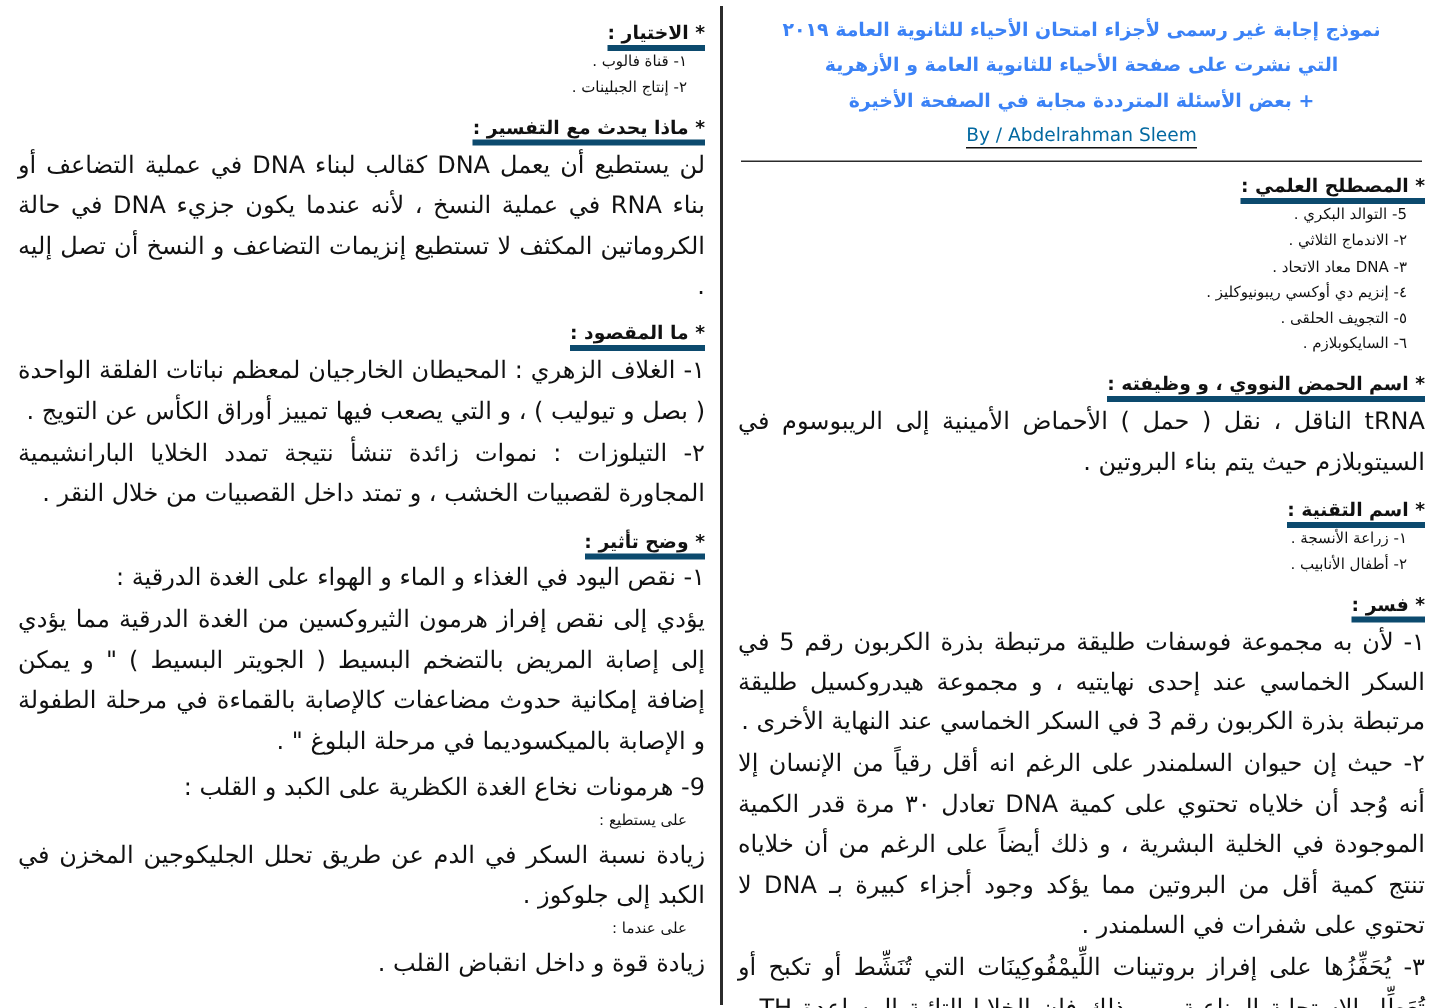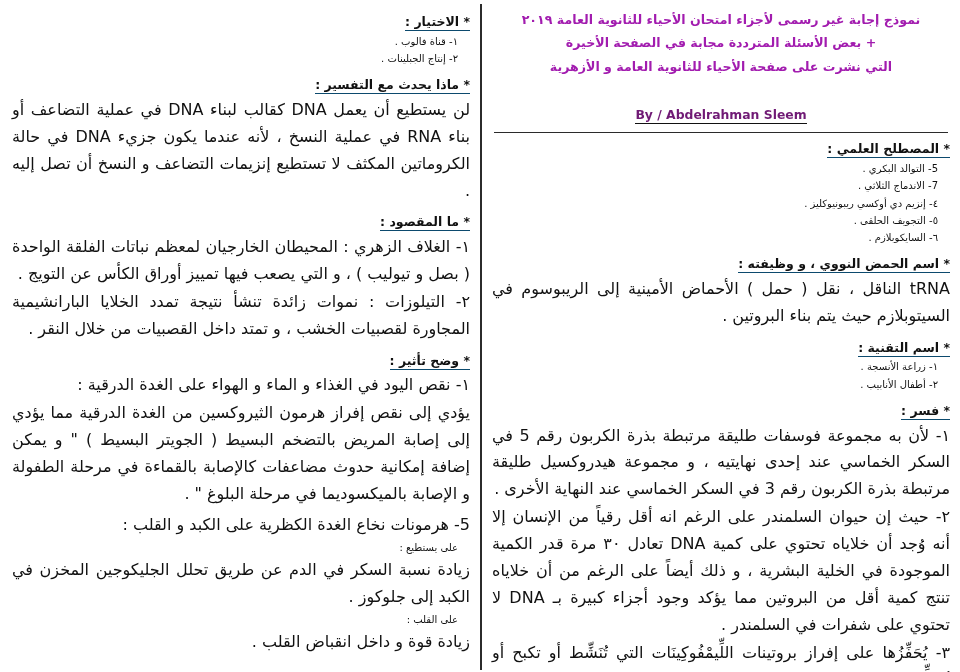--- a/index.html
+++ b/index.html
@@ -46,21 +46,21 @@
     width: 478px;
   }
   .heading {
     font-size: 12.5px;
     font-weight: bold;
     color: #111111;
     margin: 7px 0 2px 0;
     line-height: 1.5;
   }
   .heading .u {
-    border-bottom: 1px solid #0c4a6e;
+    border-bottom: 4px solid #0c4a6e;
     padding-bottom: 1px;
   }
   .line {
     font-size: 10px;
     line-height: 1.62;
     margin: 1px 0;
     color: #111111;
   }
   .line.indent {
     padding-right: 12px;
@@ -75,30 +75,29 @@
   }
   .title-block {
     text-align: center;
     direction: rtl;
     padding: 2px 4px 0 4px;
   }
   .title-line {
     font-size: 12.6px;
     font-weight: bold;
     line-height: 1.85;
-    color: #a21caf;
+    color: #3b82f6;
   }
   .byline {
     font-size: 12.4px;
-    font-weight: bold;
+    font-weight: normal;
     line-height: 1.9;
     direction: ltr;
     text-align: center;
-    color: #701a75;
-    margin-top: 25px;
+    color: #0369a1;
   }
   .byline-underline {
     border-bottom: 1px solid #111111;
     padding-bottom: 1px;
   }
   .title-rule {
     border: none;
     border-top: 1.5px solid #2b2b2b;
     margin: 6px 2px 4px 2px;
   }
@@ -107,29 +106,30 @@
 </style>
 </head>
 <body>
 
 <div class="page">
 
   <div class="col col-right">
 
     <div class="title-block">
       <div class="title-line">نموذج إجابة غير رسمى لأجزاء امتحان الأحياء للثانوية العامة ٢٠١٩</div>
+      <div class="title-line">التي نشرت على صفحة الأحياء للثانوية العامة و الأزهرية</div>
       <div class="title-line">+ بعض الأسئلة المترددة مجابة في الصفحة الأخيرة</div>
-      <div class="title-line">التي نشرت على صفحة الأحياء للثانوية العامة و الأزهرية</div>
       <div class="byline"><span class="byline-underline">By / Abdelrahman Sleem</span></div>
     </div>
     <hr class="title-rule">
 
     <div class="heading"><span class="u">* المصطلح العلمي :</span></div>
     <div class="line indent">5- التوالد البكري .</div>
-    <div class="line indent">7- الاندماج الثلاثي .</div>
+    <div class="line indent">٢- الاندماج الثلاثي .</div>
+    <div class="line indent">٣- DNA معاد الاتحاد .</div>
     <div class="line indent">٤- إنزيم دي أوكسي ريبونيوكليز .</div>
     <div class="line indent">٥- التجويف الحلقى .</div>
     <div class="line indent">٦- السايكوبلازم .</div>
 
     <div class="heading sp-top-md"><span class="u">* اسم الحمض النووي ، و وظيفته :</span></div>
     <div class="para">tRNA الناقل ، نقل ( حمل ) الأحماض الأمينية إلى الريبوسوم في السيتوبلازم حيث يتم بناء البروتين .</div>
 
     <div class="heading sp-top-md"><span class="u">* اسم التقنية :</span></div>
     <div class="line indent">١- زراعة الأنسجة .</div>
     <div class="line indent">٢- أطفال الأنابيب .</div>
@@ -152,21 +152,21 @@
     <div class="heading sp-top-md"><span class="u">* ماذا يحدث مع التفسير :</span></div>
     <div class="para">لن يستطيع أن يعمل DNA كقالب لبناء DNA في عملية التضاعف أو بناء RNA في عملية النسخ ، لأنه عندما يكون جزيء DNA في حالة الكروماتين المكثف لا تستطيع إنزيمات التضاعف و النسخ أن تصل إليه .</div>
 
     <div class="heading sp-top-md"><span class="u">* ما المقصود :</span></div>
     <div class="para">١- الغلاف الزهري : المحيطان الخارجيان لمعظم نباتات الفلقة الواحدة ( بصل و تيوليب ) ، و التي يصعب فيها تمييز أوراق الكأس عن التويج .</div>
     <div class="para">٢- التيلوزات : نموات زائدة تنشأ نتيجة تمدد الخلايا البارانشيمية المجاورة لقصبيات الخشب ، و تمتد داخل القصبيات من خلال النقر .</div>
 
     <div class="heading sp-top-md"><span class="u">* وضح تأثير :</span></div>
     <div class="para">١- نقص اليود في الغذاء و الماء و الهواء على الغدة الدرقية :</div>
     <div class="para">يؤدي إلى نقص إفراز هرمون الثيروكسين من الغدة الدرقية مما يؤدي إلى إصابة المريض بالتضخم البسيط ( الجويتر البسيط ) " و يمكن إضافة إمكانية حدوث مضاعفات كالإصابة بالقماءة في مرحلة الطفولة و الإصابة بالميكسوديما في مرحلة البلوغ " .</div>
-    <div class="para sp-top-sm">5- هرمونات نخاع الغدة الكظرية على الكبد و القلب :</div>
+    <div class="para sp-top-sm">9- هرمونات نخاع الغدة الكظرية على الكبد و القلب :</div>
     <div class="line indent">على يستطيع :</div>
     <div class="para">زيادة نسبة السكر في الدم عن طريق تحلل الجليكوجين المخزن في الكبد إلى جلوكوز .</div>
-    <div class="line indent">على القلب :</div>
+    <div class="line indent">على عندما :</div>
     <div class="para">زيادة قوة و داخل انقباض القلب .</div>
 
   </div>
 
 </div>
 
 </body></html>

